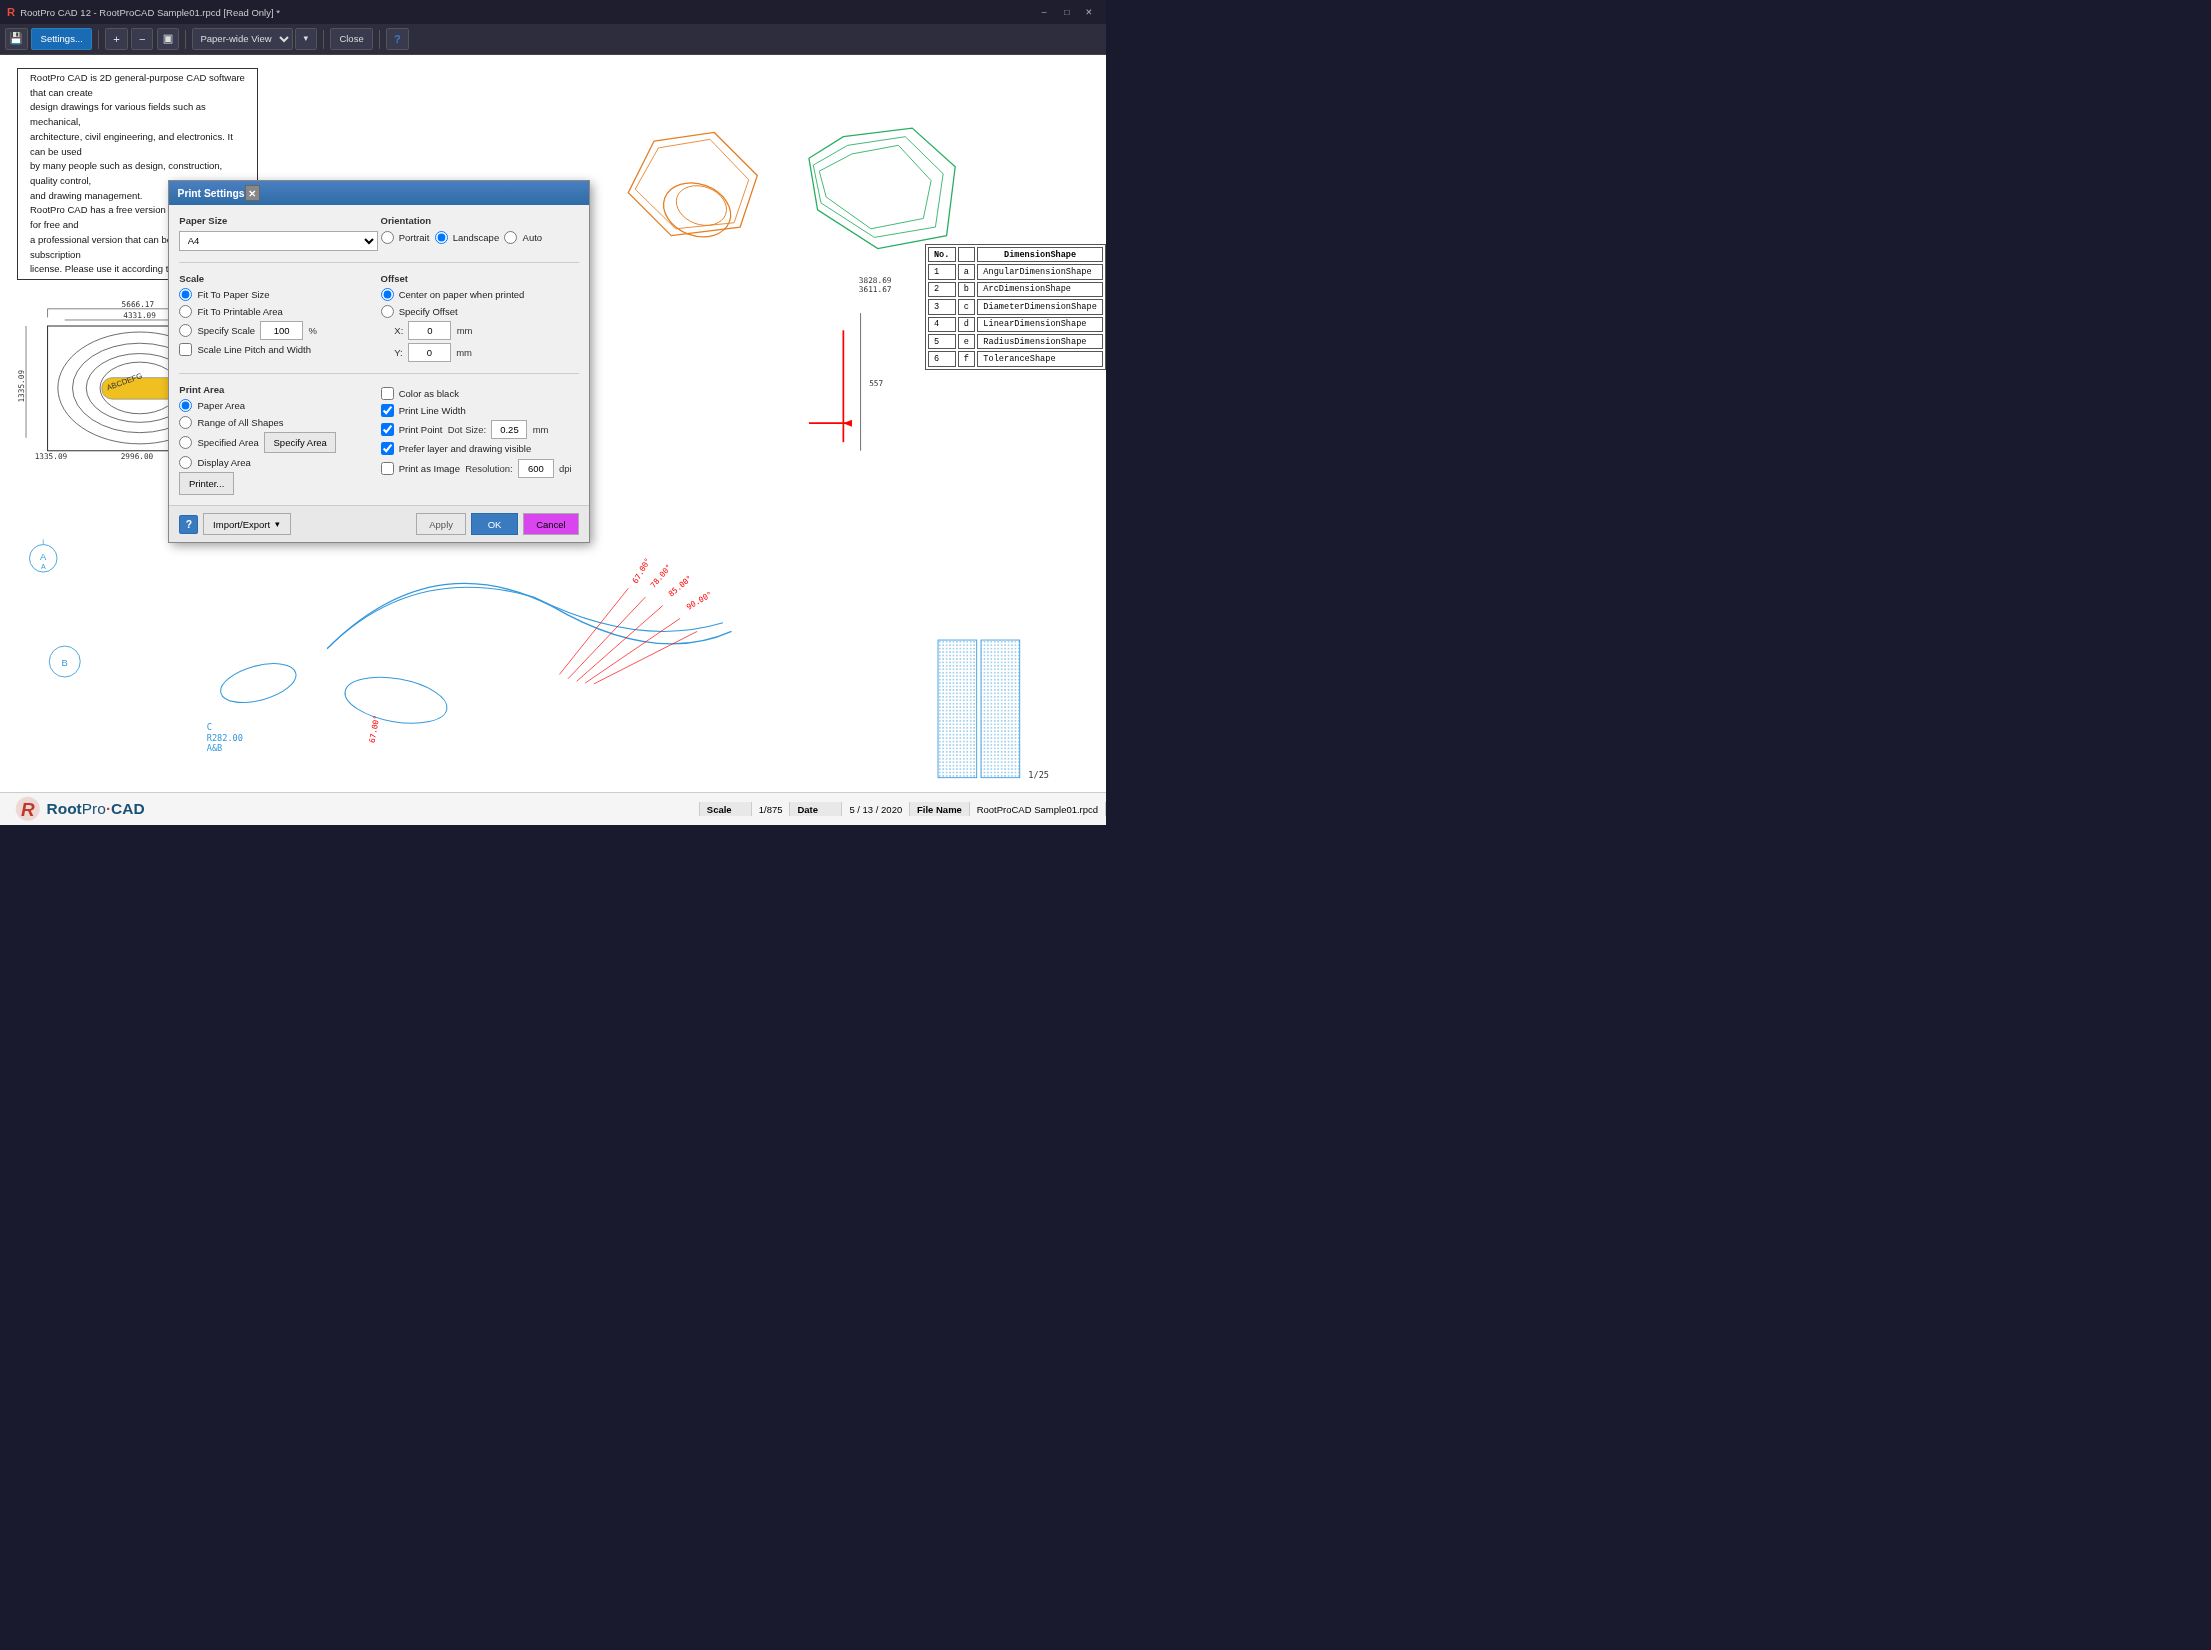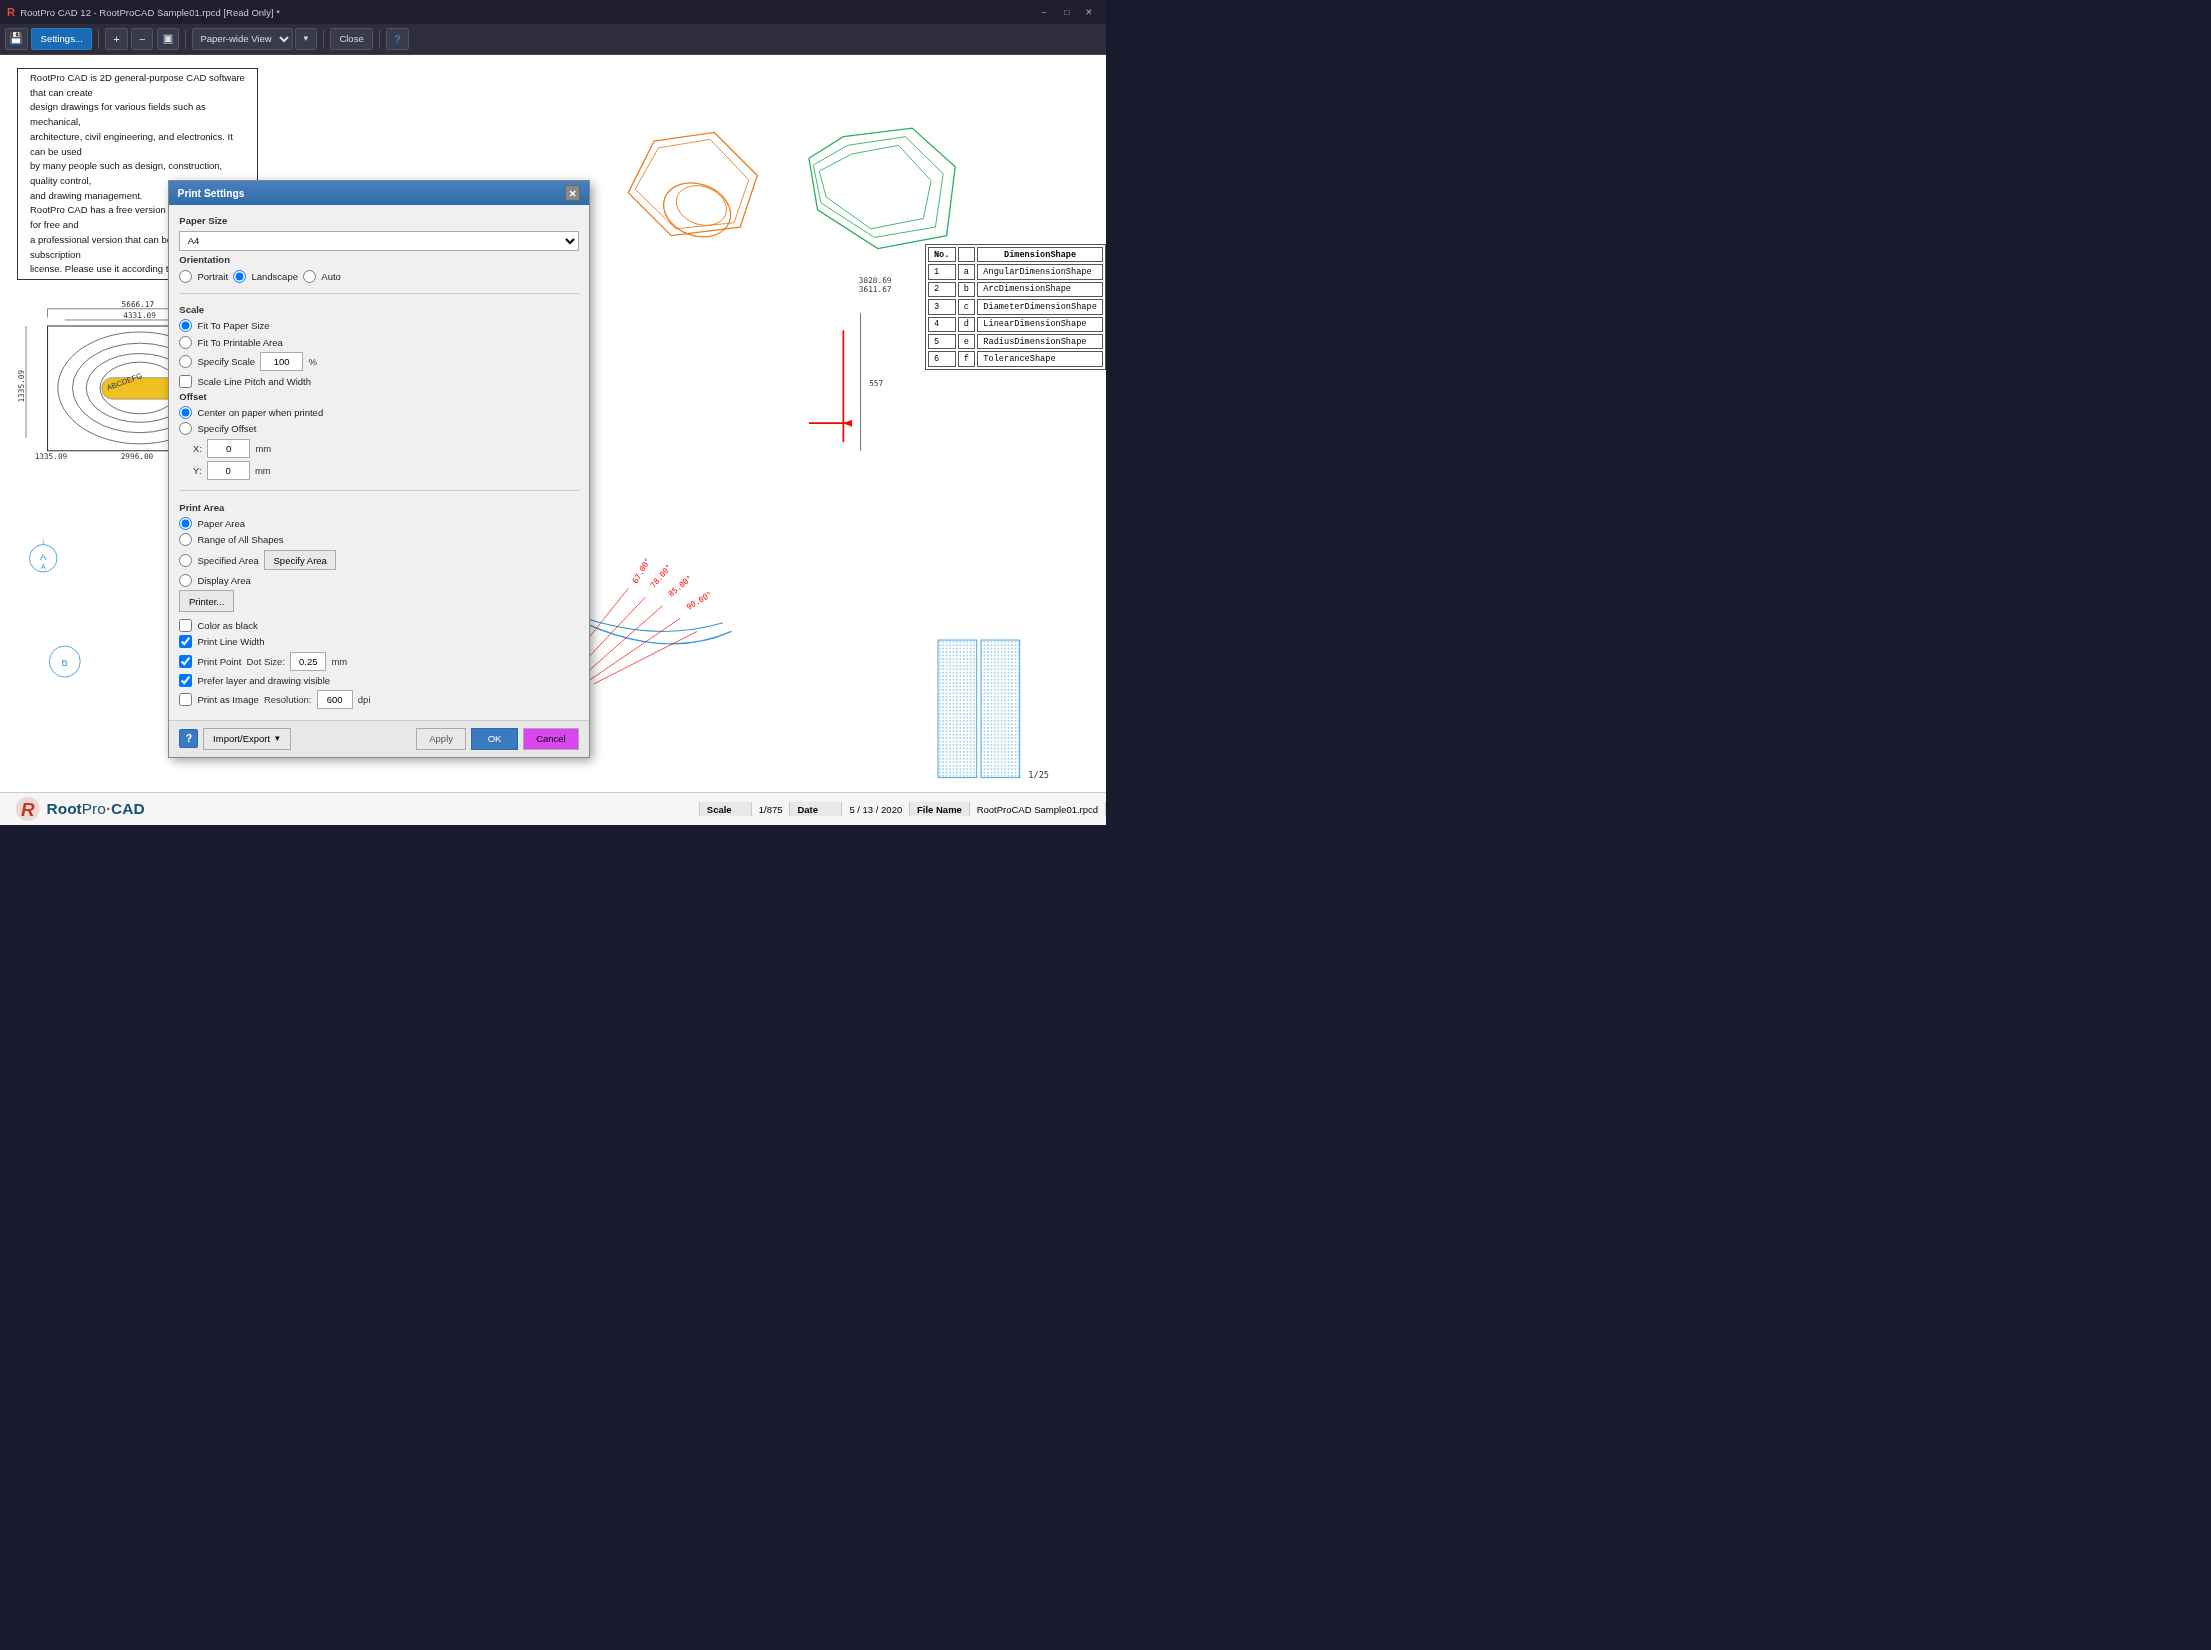--- a/index.html
+++ b/index.html
@@ -136,21 +136,20 @@
       background: #f0f0f0;
       border: 0.9px solid #888;
       box-shadow: 2.6px 2.6px 10.3px rgba(0,0,0,0.4);
     }
     .dialog-titlebar {
       background: linear-gradient(to bottom, #4a7fc1, #2d6ca6);
       color: white;
       padding: 4.3px 8.6px;
       display: flex;
       align-items: center;
-      justify-content: space-between;
       font-size: 10.3px;
       font-weight: bold;
     }
     .dialog-close {
       width: 15.5px; height: 15.5px;
       background: #888;
       border: 0.9px solid #666;
       color: white;
       cursor: pointer;
       display: flex; align-items: center; justify-content: center;
@@ -158,21 +157,20 @@
     }
     .dialog-body {
       padding: 10.3px;
       display: flex;
       flex-direction: column;
       gap: 6.9px;
     }
     .dialog-row {
       display: flex;
       gap: 3px;
-      flex-direction: column;
     }
     .dialog-section {
       flex: 1;
     }
     .section-label {
       font-size: 9.5px;
       font-weight: bold;
       color: #333;
       margin-bottom: 4.3px;
     }

